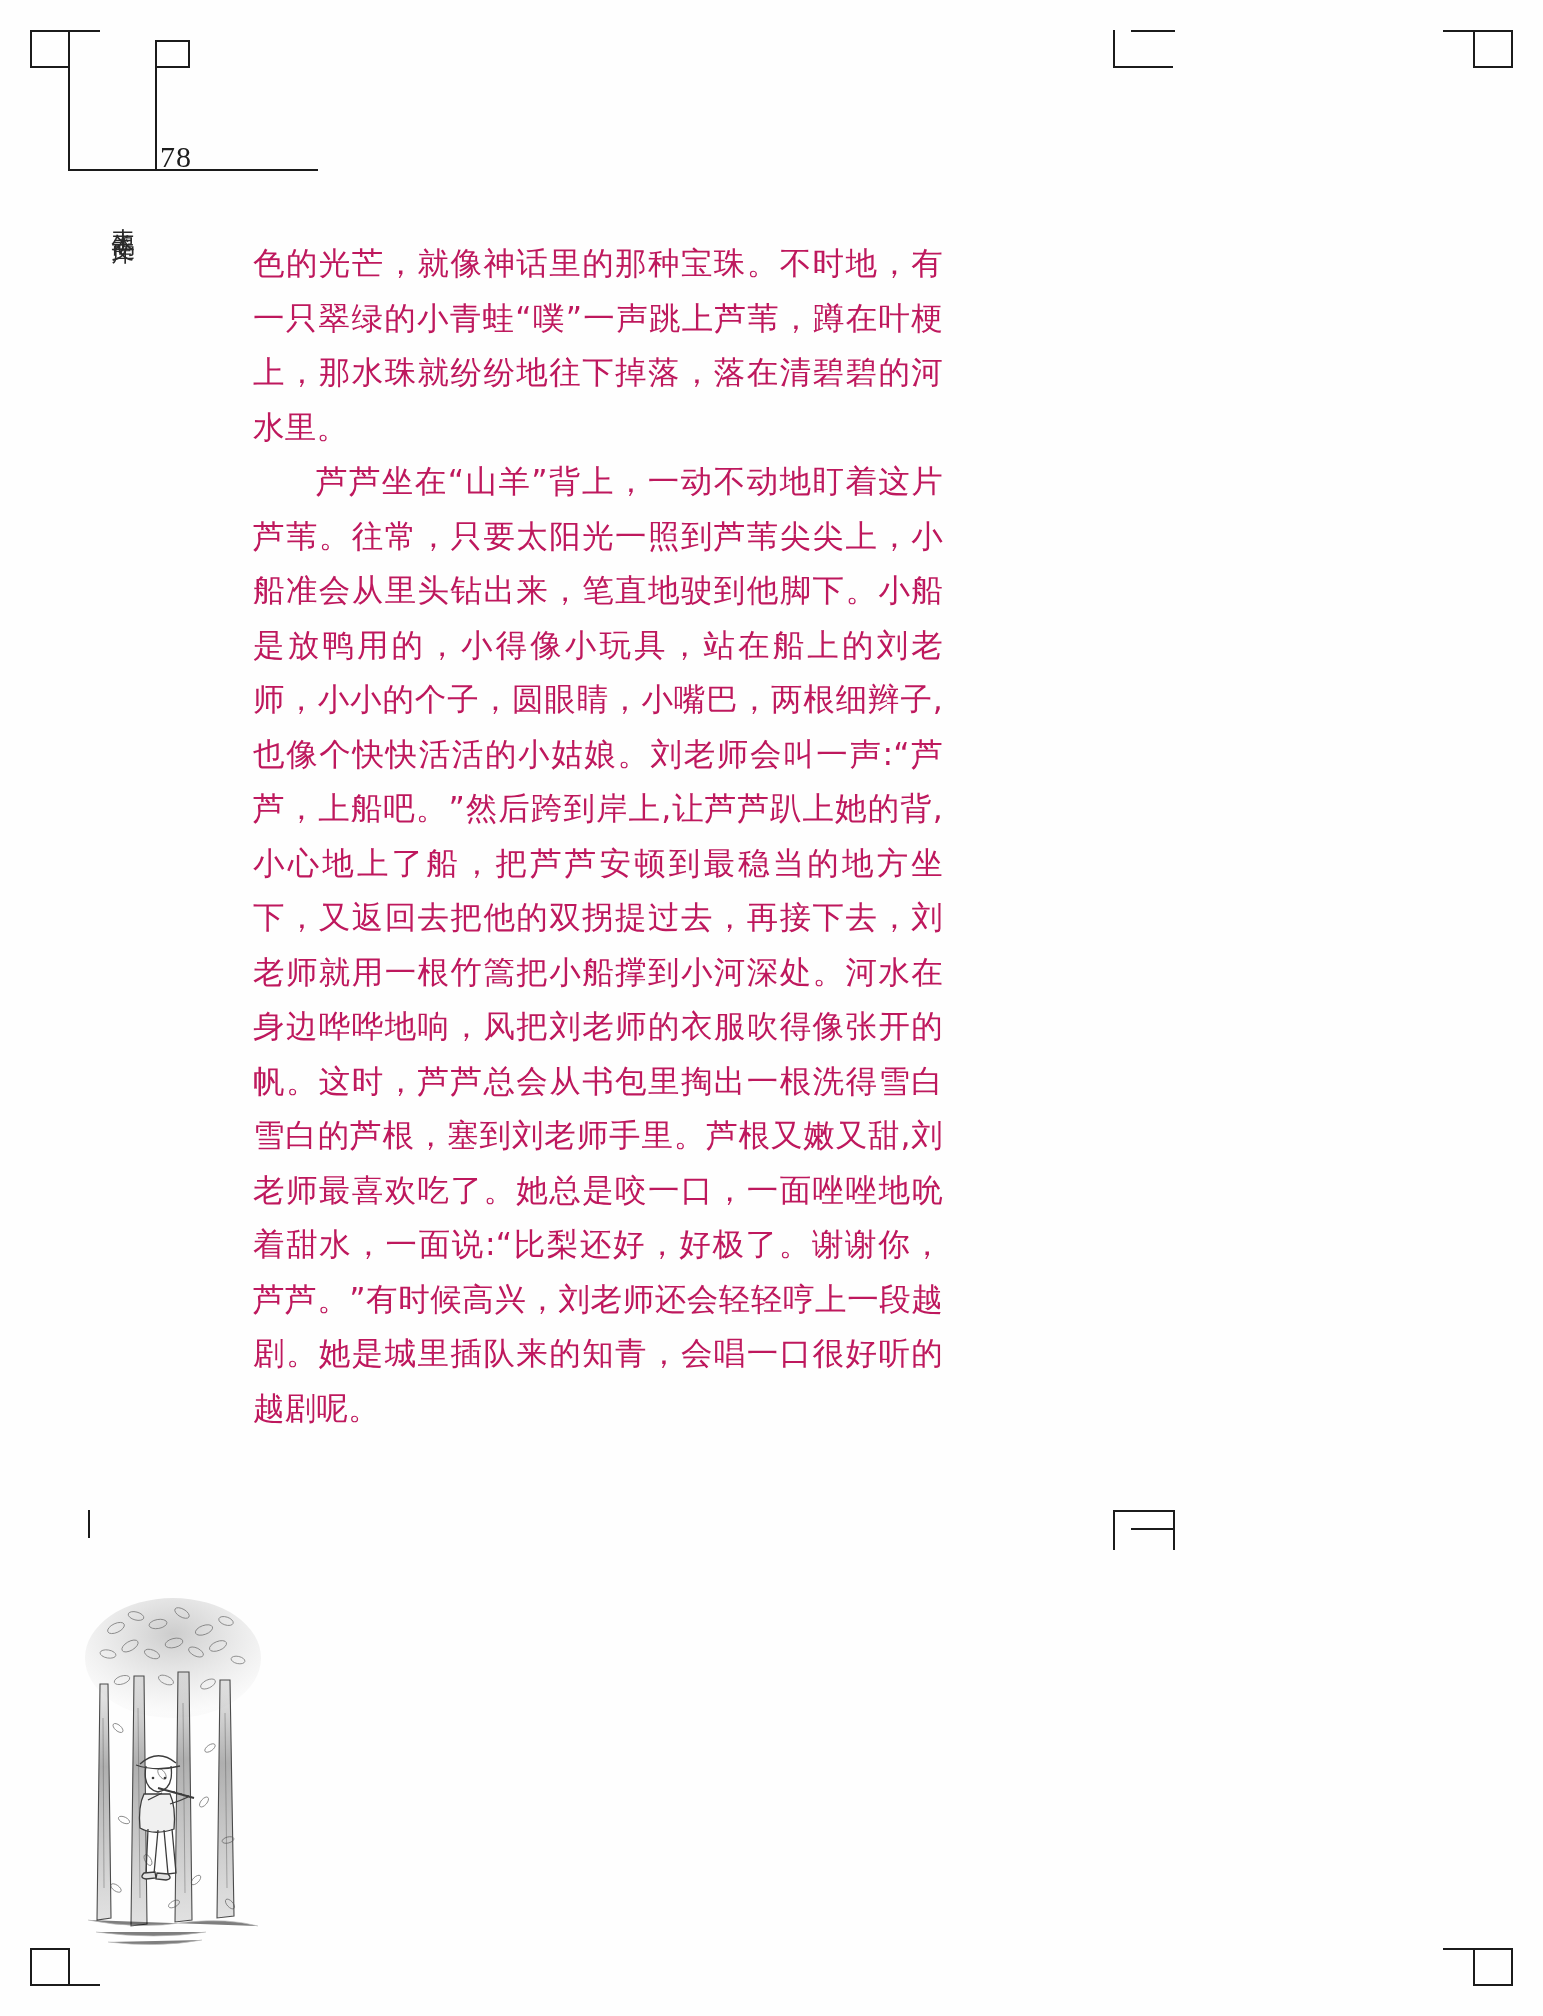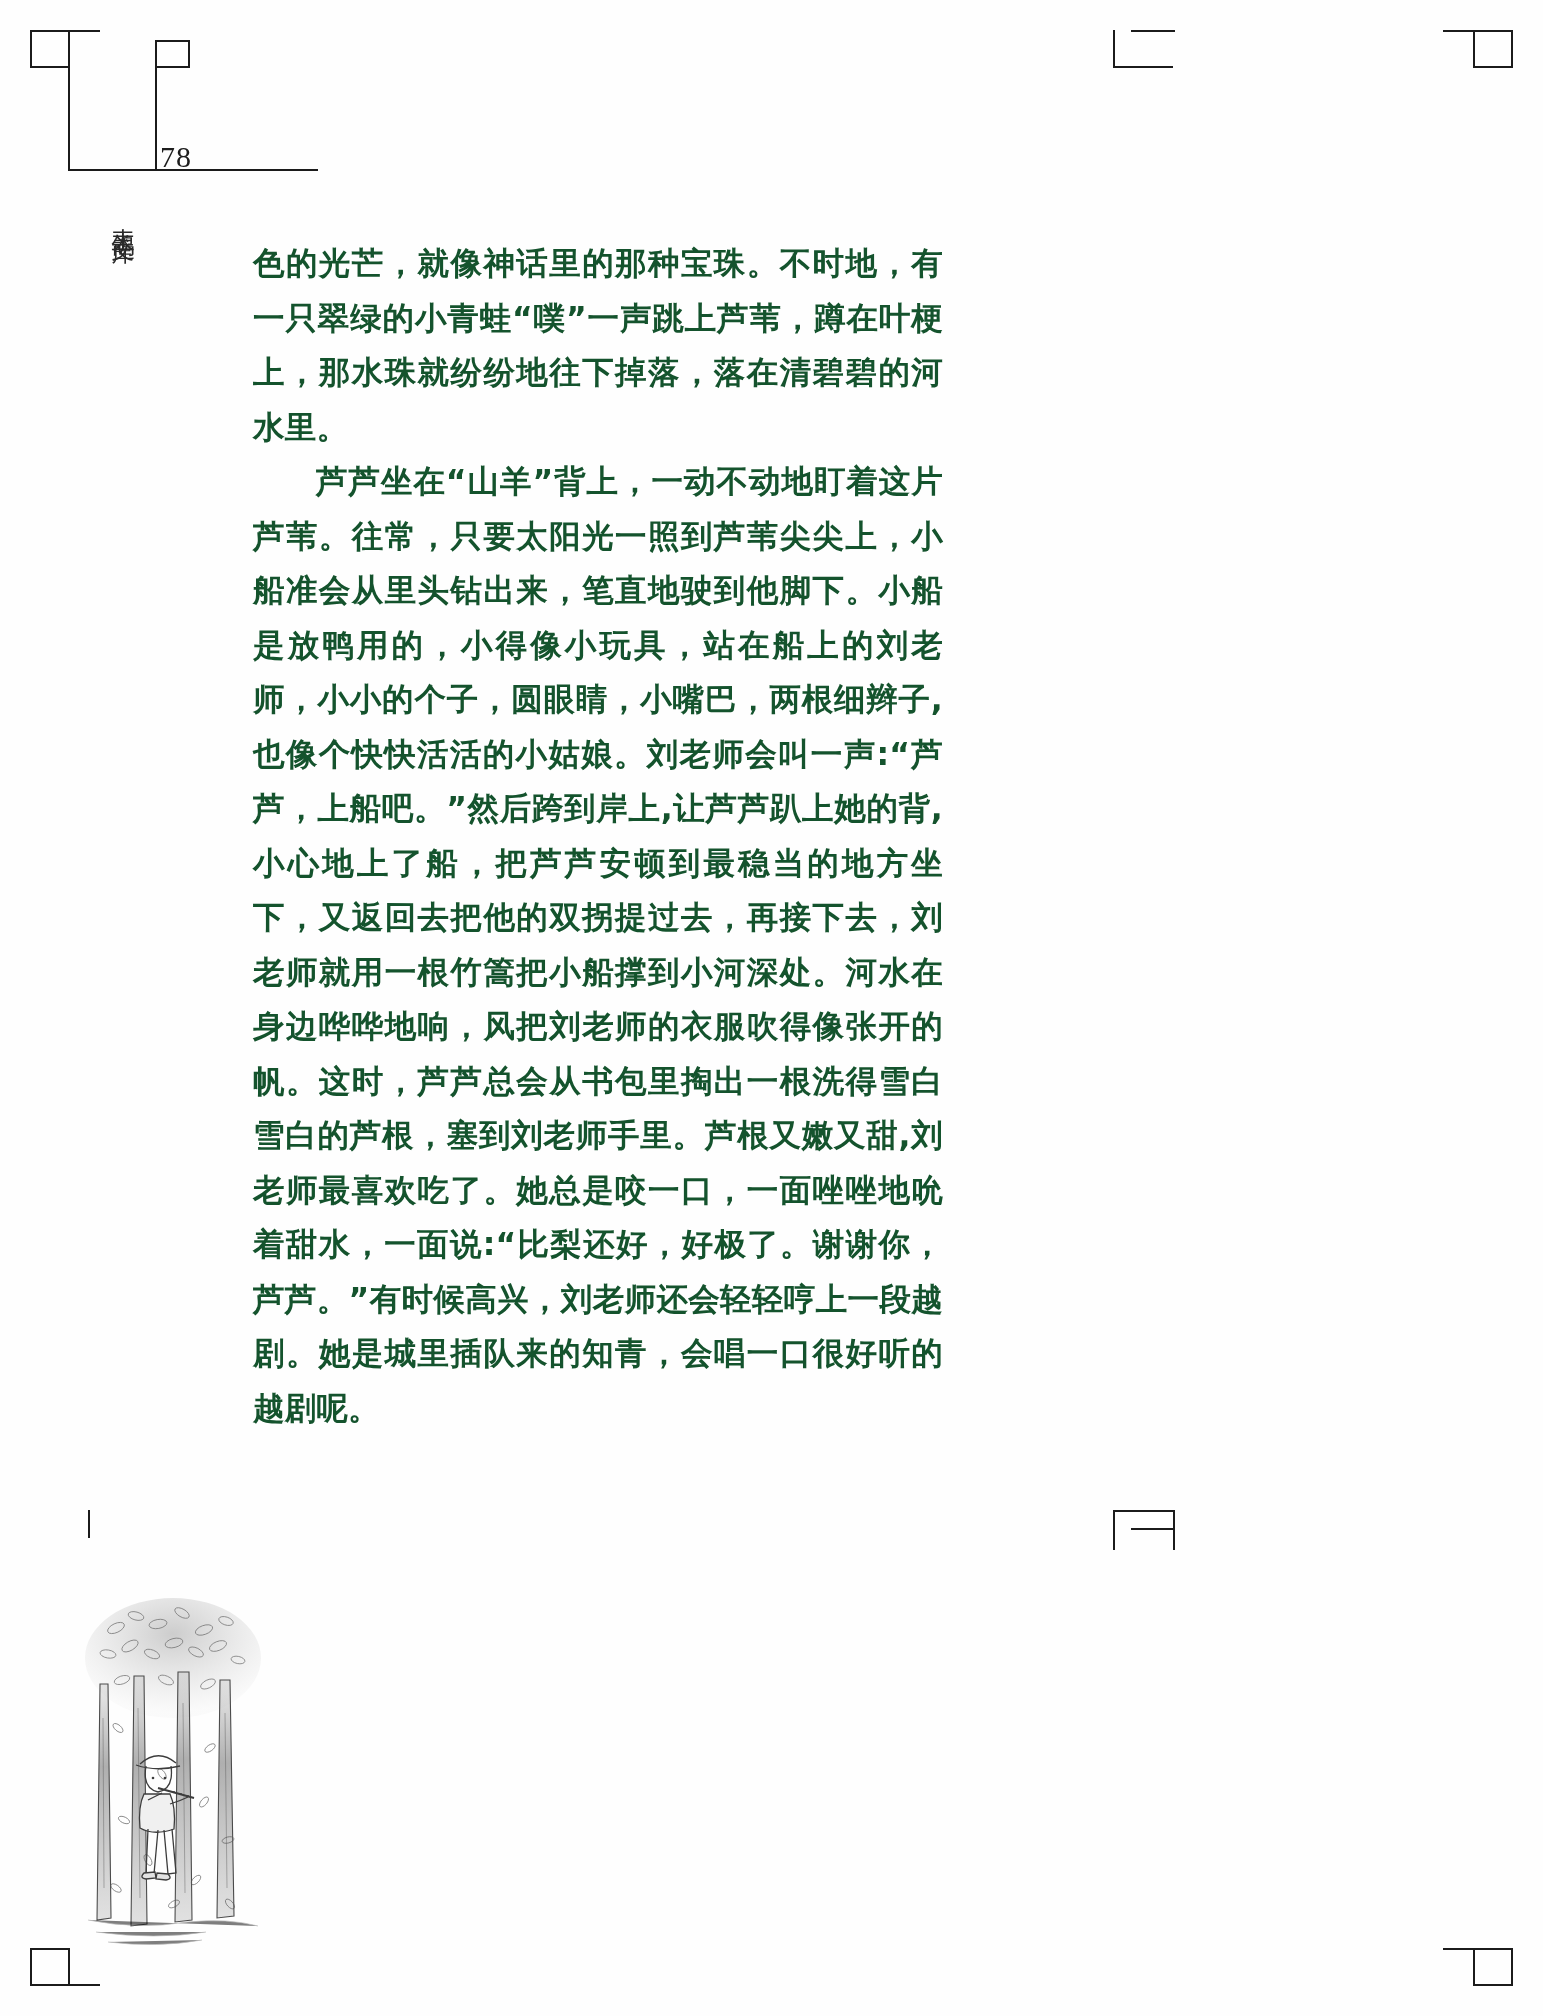--- a/index.html
+++ b/index.html
@@ -29,27 +29,27 @@
     font-family:"DejaVu Sans","Liberation Sans",sans-serif;
   }
 
   
   .body{
     position:absolute;left:253px;top:236px;width:690px;
   }
   .para{
     font-size:31.5px;
     line-height:54.5px;
-    color:#14532d;
+    color:#be185d;
     text-align:justify;
     text-justify:inter-ideograph;
     margin:0 0 0 0;
     letter-spacing:0.2px;
     font-family:"DejaVu Sans","Liberation Sans",sans-serif;
-    font-weight:700;
+    font-weight:400;
   }
   .para.indent{text-indent:63px;}
 
   
   .illo{
     position:absolute;left:78px;top:1588px;width:190px;height:370px;
   }
   .illo svg{display:block;width:100%;height:100%;}
 </style>
 </head>

